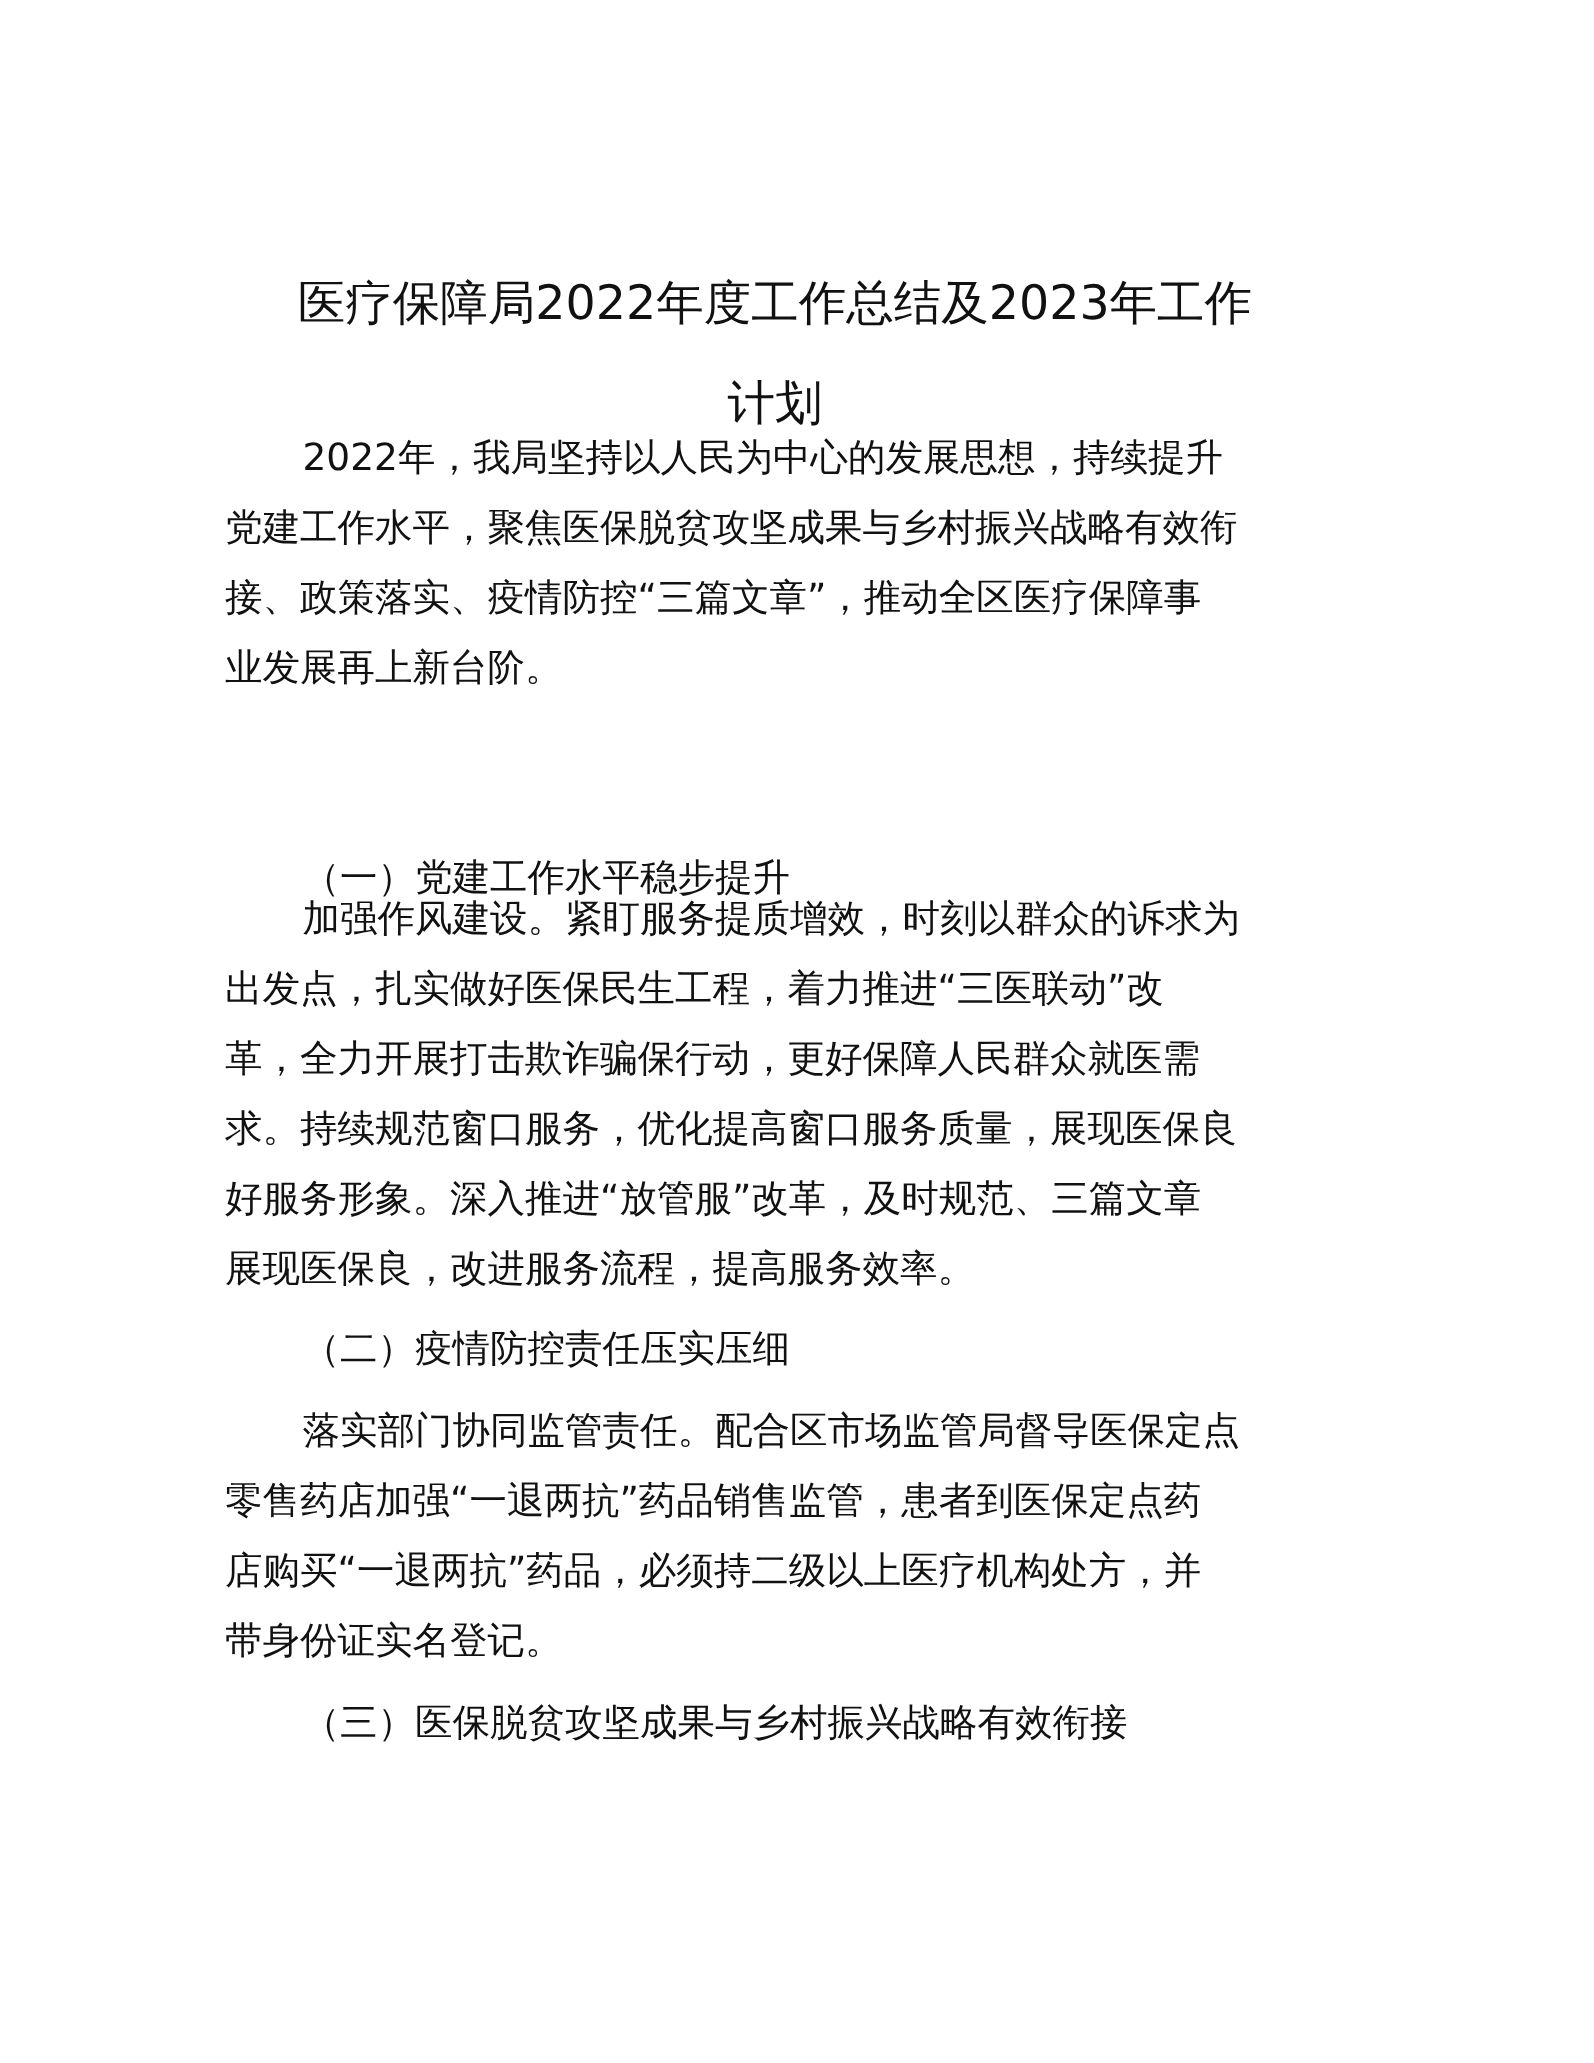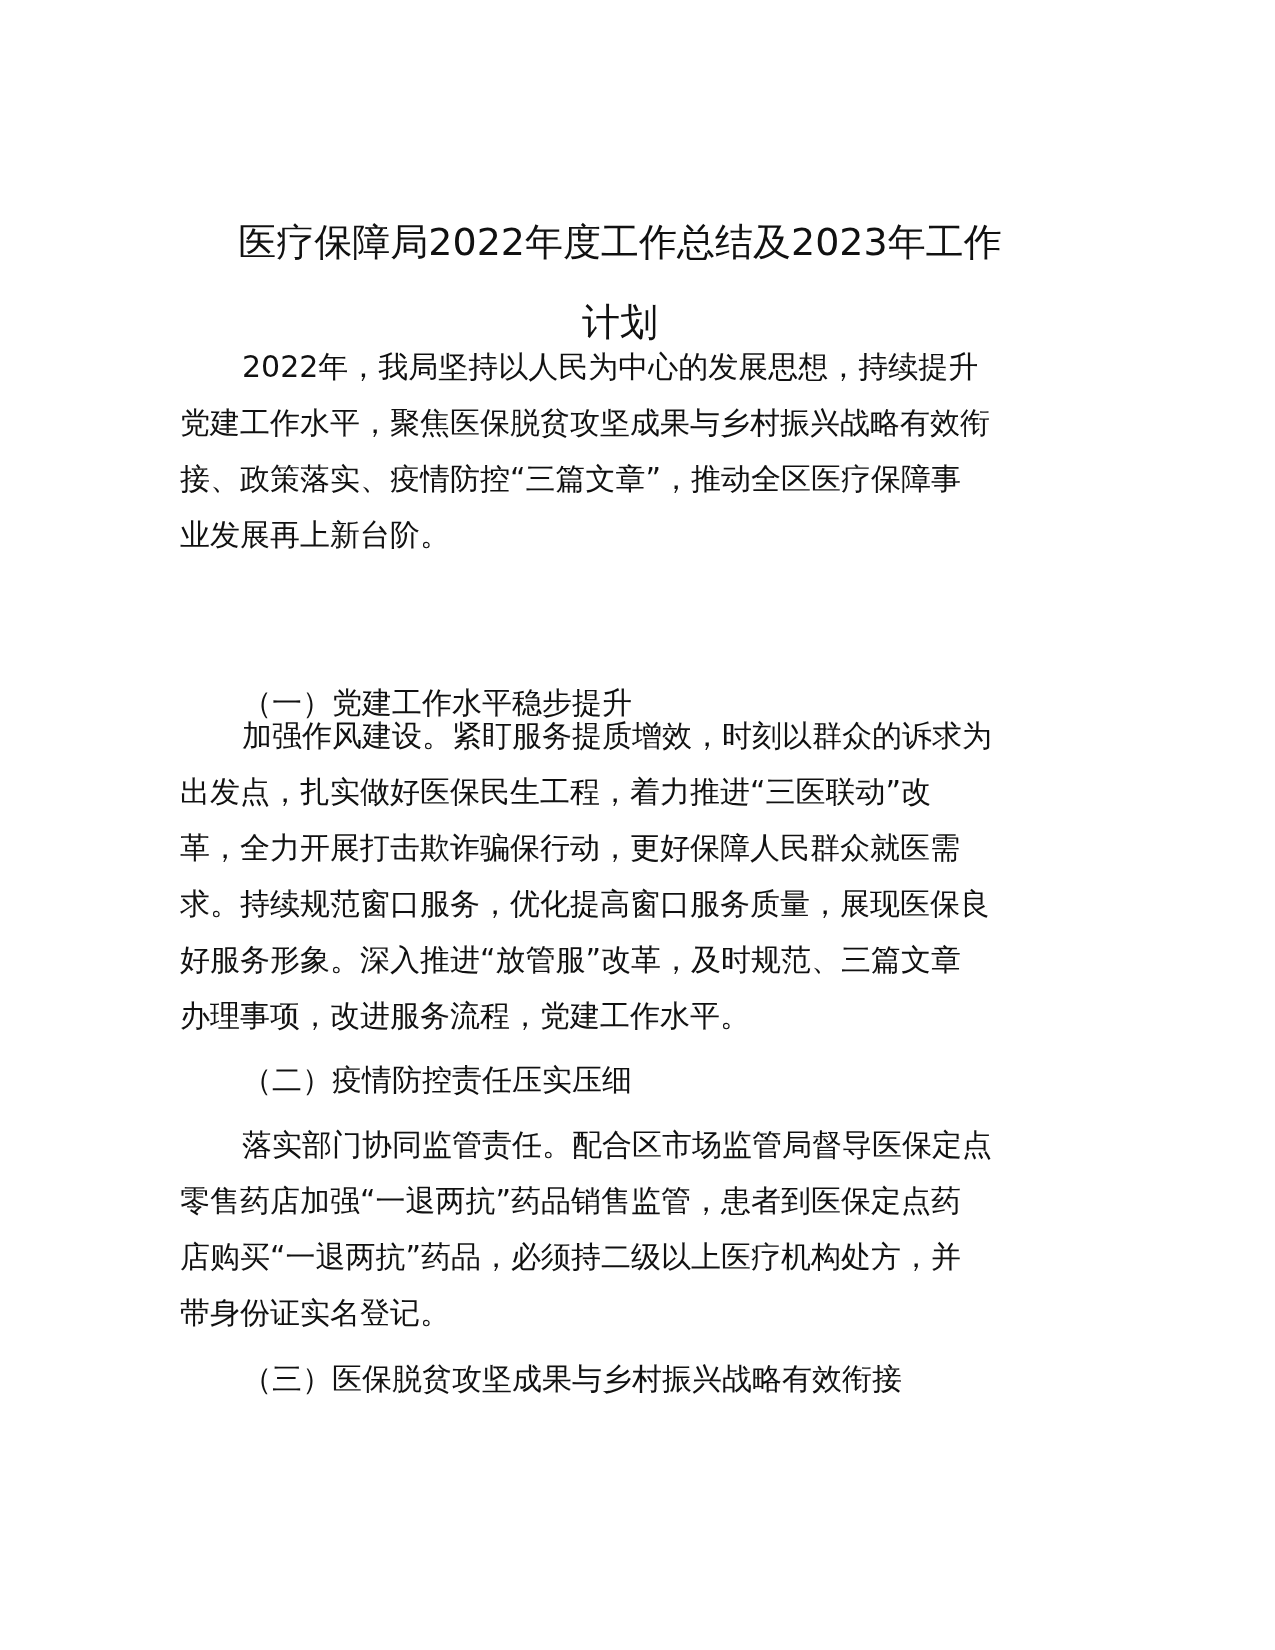--- a/index.html
+++ b/index.html
@@ -56,21 +56,21 @@
   <div class="line" style="top:459px">接、政策落实、疫情防控“三篇文章”，推动全区医疗保障事</div>
   <div class="line" style="top:515px">业发展再上新台阶。</div>
 
 
   <div class="line indent" style="top:683px">（一）党建工作水平稳步提升</div>
   <div class="line indent" style="top:716px">加强作风建设。紧盯服务提质增效，时刻以群众的诉求为</div>
   <div class="line" style="top:772px">出发点，扎实做好医保民生工程，着力推进“三医联动”改</div>
   <div class="line" style="top:828px">革，全力开展打击欺诈骗保行动，更好保障人民群众就医需</div>
   <div class="line" style="top:884px">求。持续规范窗口服务，优化提高窗口服务质量，展现医保良</div>
   <div class="line" style="top:940px">好服务形象。深入推进“放管服”改革，及时规范、三篇文章</div>
-  <div class="line" style="top:996px">办理事项，改进服务流程，党建工作水平。</div>
+  <div class="line" style="top:996px">展现医保良，改进服务流程，提高服务效率。</div>
 
   <div class="line indent" style="top:1125px">落实部门协同监管责任。配合区市场监管局督导医保定点</div>
   <div class="line indent" style="top:1060px">（二）疫情防控责任压实压细</div>
   <div class="line" style="top:1181px">零售药店加强“一退两抗”药品销售监管，患者到医保定点药</div>
   <div class="line" style="top:1237px">店购买“一退两抗”药品，必须持二级以上医疗机构处方，并</div>
   <div class="line" style="top:1293px">带身份证实名登记。</div>
 
   <div class="line indent" style="top:1359px">（三）医保脱贫攻坚成果与乡村振兴战略有效衔接</div>
 
 </div>

